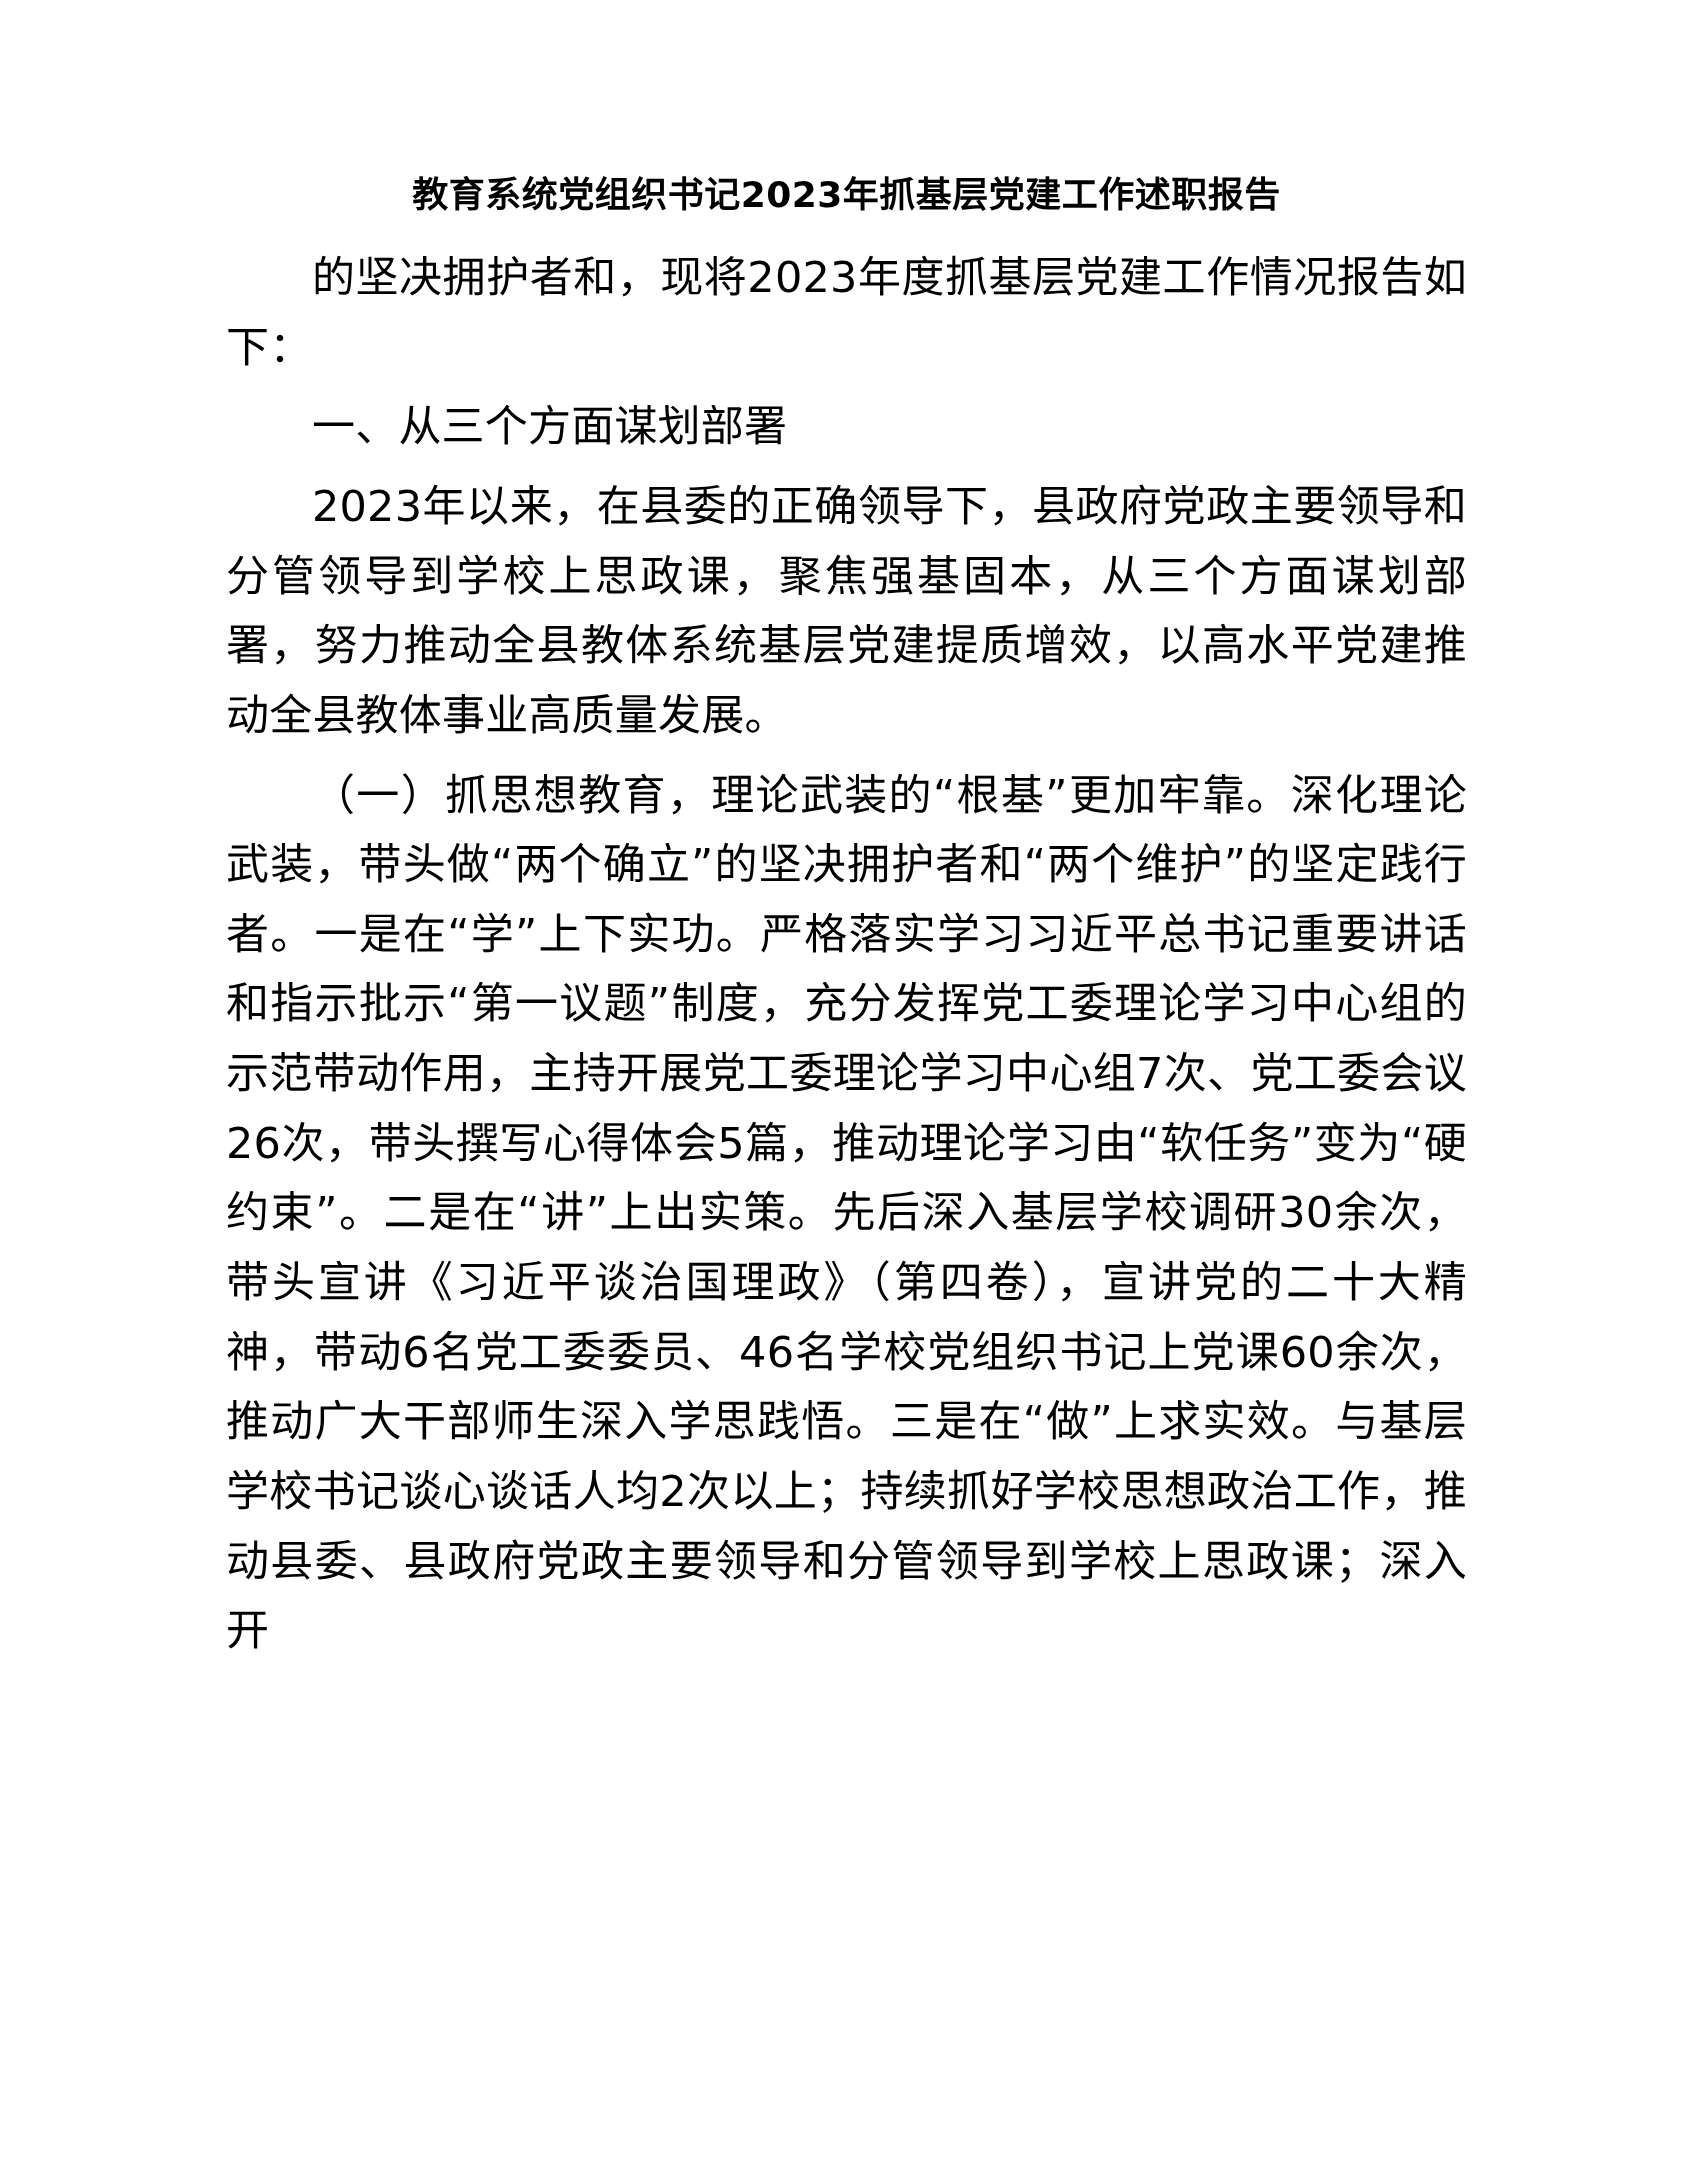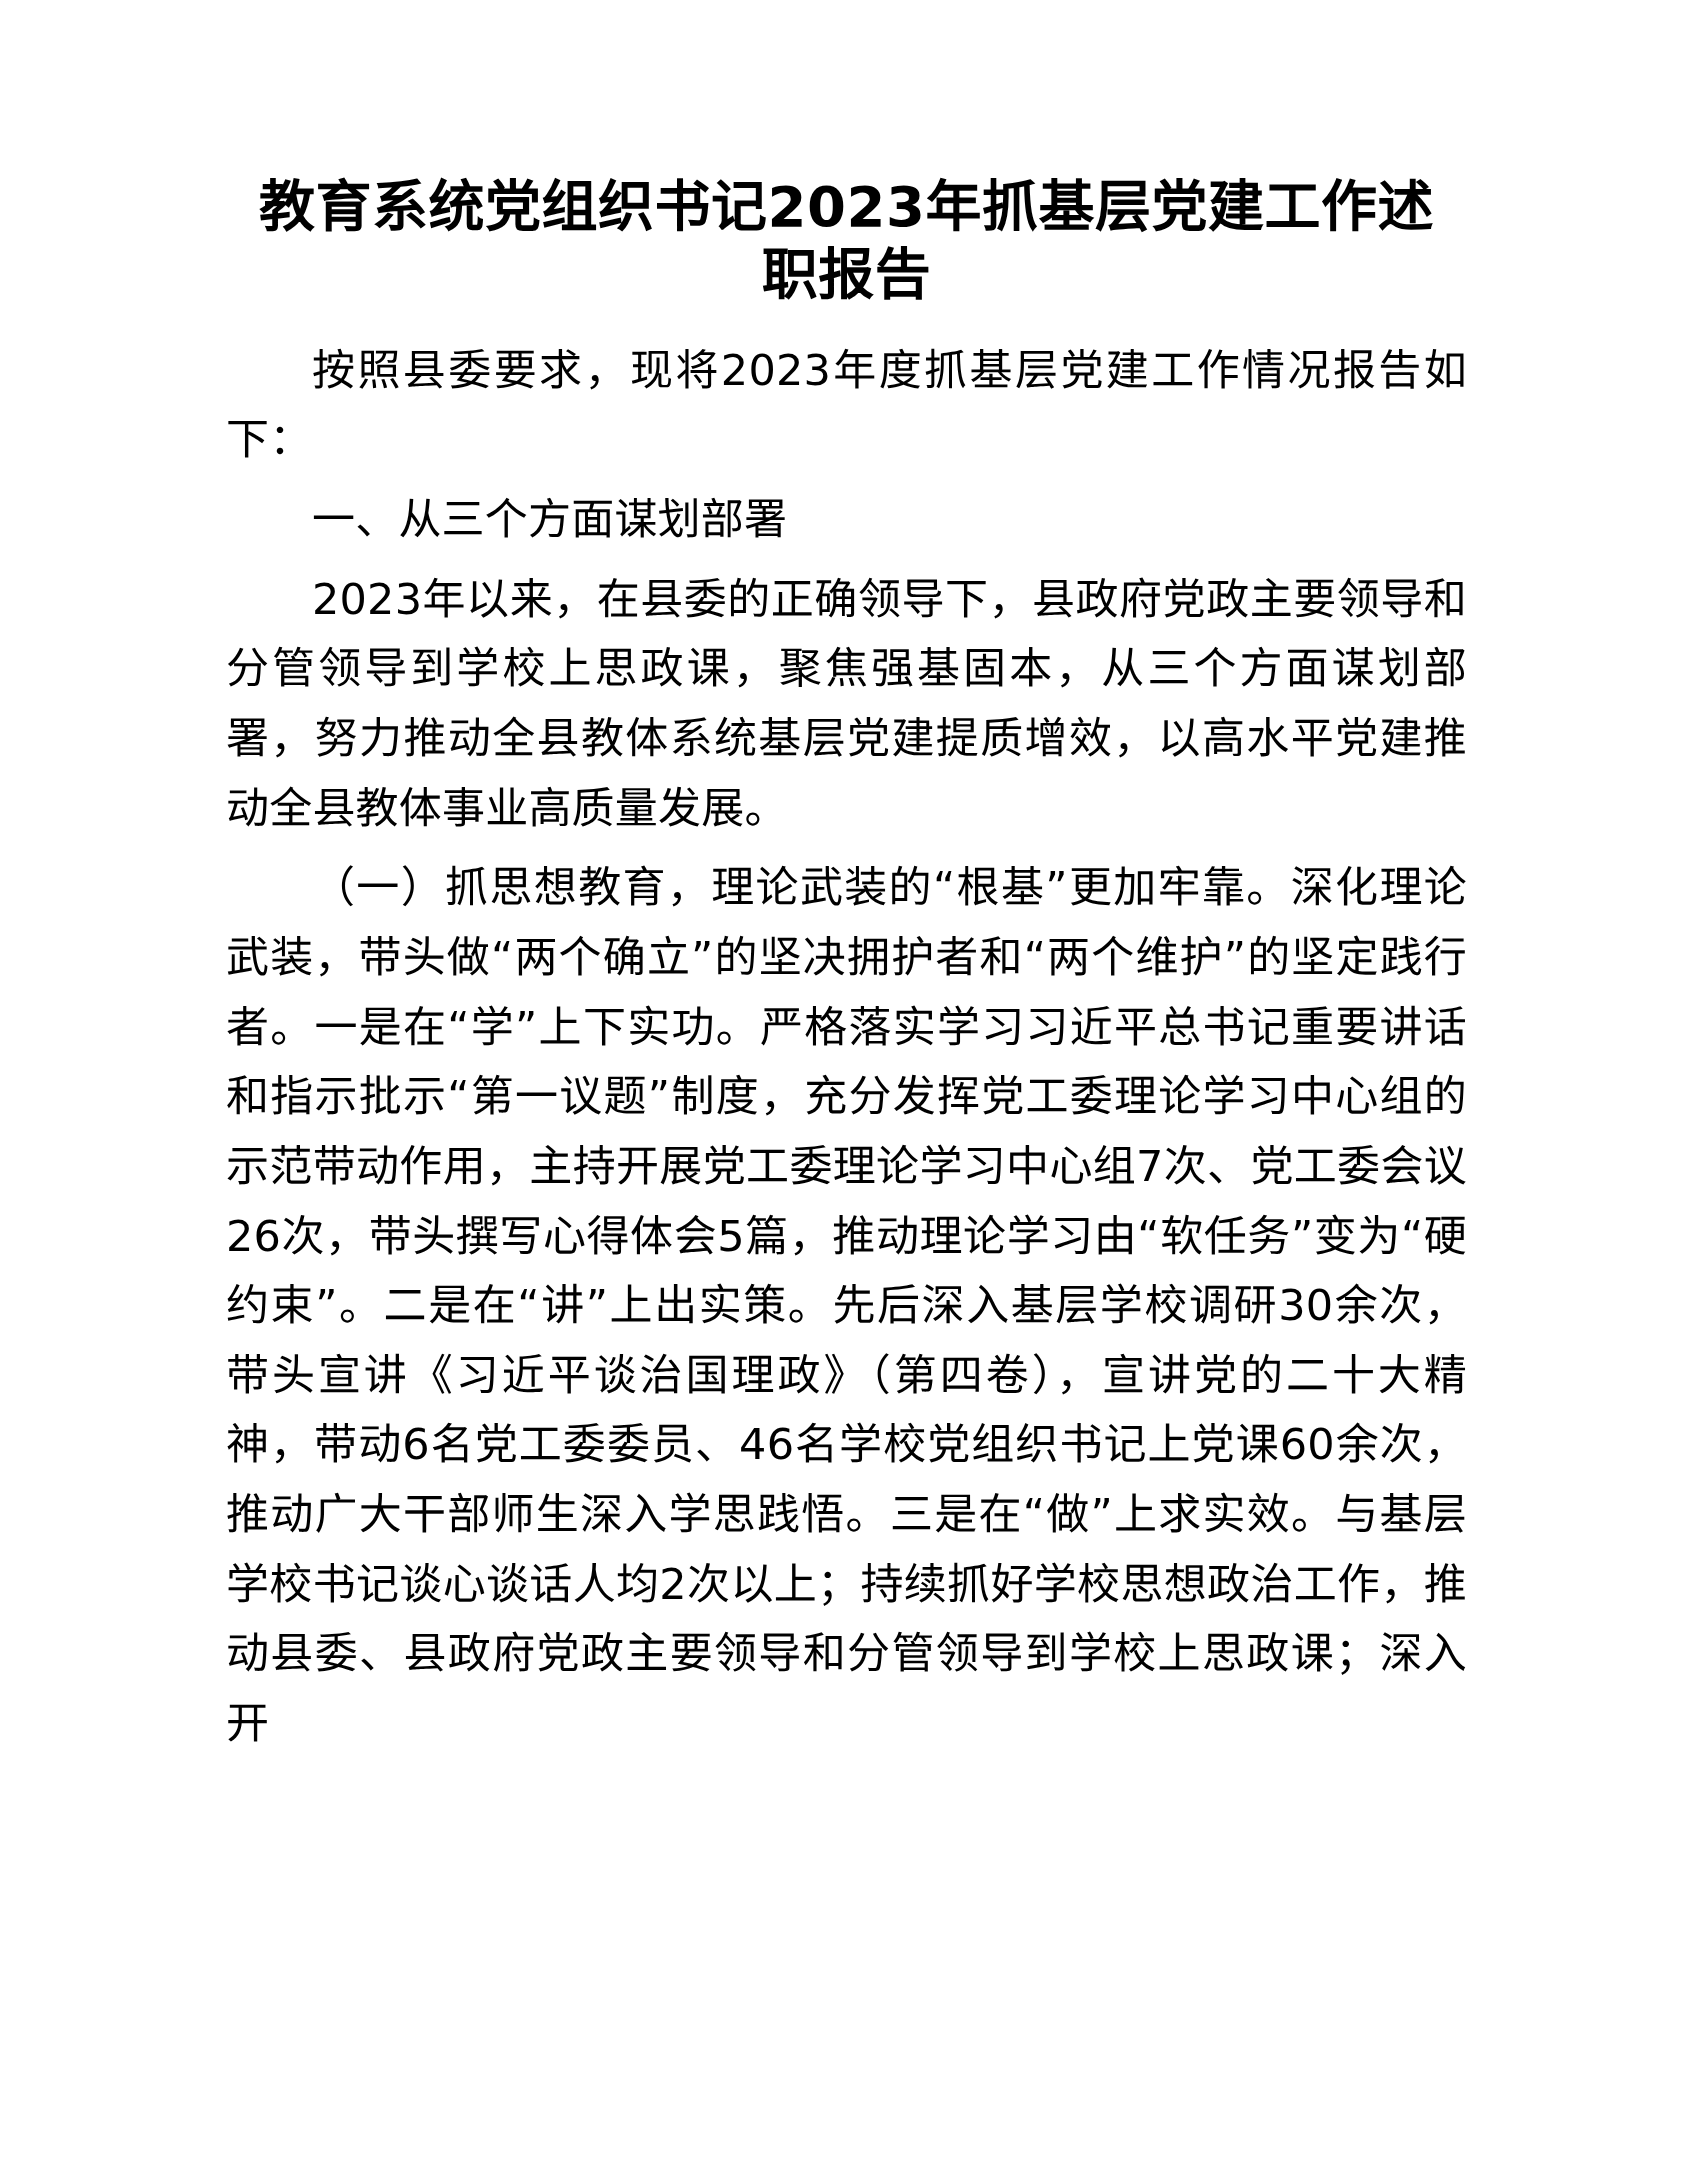--- a/index.html
+++ b/index.html
@@ -20,21 +20,21 @@
   .page {
     position: relative;
     box-sizing: border-box;
     width: 1683px;
     height: 2178px;
     background: #ffffff;
     padding: 173px 216px 0 226px;
   }
 
   .doc-title {
-    font-size: 56px;
+    font-size: 36px;
     font-weight: 700;
     line-height: 1.22;
     text-align: center;
     letter-spacing: 0.5px;
     margin: 0 0 26px 0;
     padding: 0 6px;
     word-break: break-all;
   }
 
   .para {
@@ -58,21 +58,21 @@
     margin-bottom: 0;
   }
 </style>
 </head>
 <body>
 
 <div class="page">
 
   <h1 class="doc-title" id="title-el">教育系统党组织书记2023年抓基层党建工作述职报告</h1>
 
-  <p class="para">按照县委要求，现将2023年度抓基层党建工作情况报告如下：</p>
+  <p class="para">的坚决拥护者和，现将2023年度抓基层党建工作情况报告如下：</p>
 
   <p class="para heading-sub">一、从三个方面谋划部署</p>
 
   <p class="para">2023年以来，在县委的正确领导下，县政府党政主要领导和分管领导到学校上思政课，聚焦强基固本，从三个方面谋划部署，努力推动全县教体系统基层党建提质增效，以高水平党建推动全县教体事业高质量发展。</p>
 
   <p class="para clipped">（一）抓思想教育，理论武装的“根基”更加牢靠。深化理论武装，带头做“两个确立”的坚决拥护者和“两个维护”的坚定践行者。一是在“学”上下实功。严格落实学习习近平总书记重要讲话和指示批示“第一议题”制度，充分发挥党工委理论学习中心组的示范带动作用，主持开展党工委理论学习中心组7次、党工委会议26次，带头撰写心得体会5篇，推动理论学习由“软任务”变为“硬约束”。二是在“讲”上出实策。先后深入基层学校调研30余次，带头宣讲《习近平谈治国理政》（第四卷），宣讲党的二十大精神，带动6名党工委委员、46名学校党组织书记上党课60余次，推动广大干部师生深入学思践悟。三是在“做”上求实效。与基层学校书记谈心谈话人均2次以上；持续抓好学校思想政治工作，推动县委、县政府党政主要领导和分管领导到学校上思政课；深入开</p>
 
 </div>
 
 

